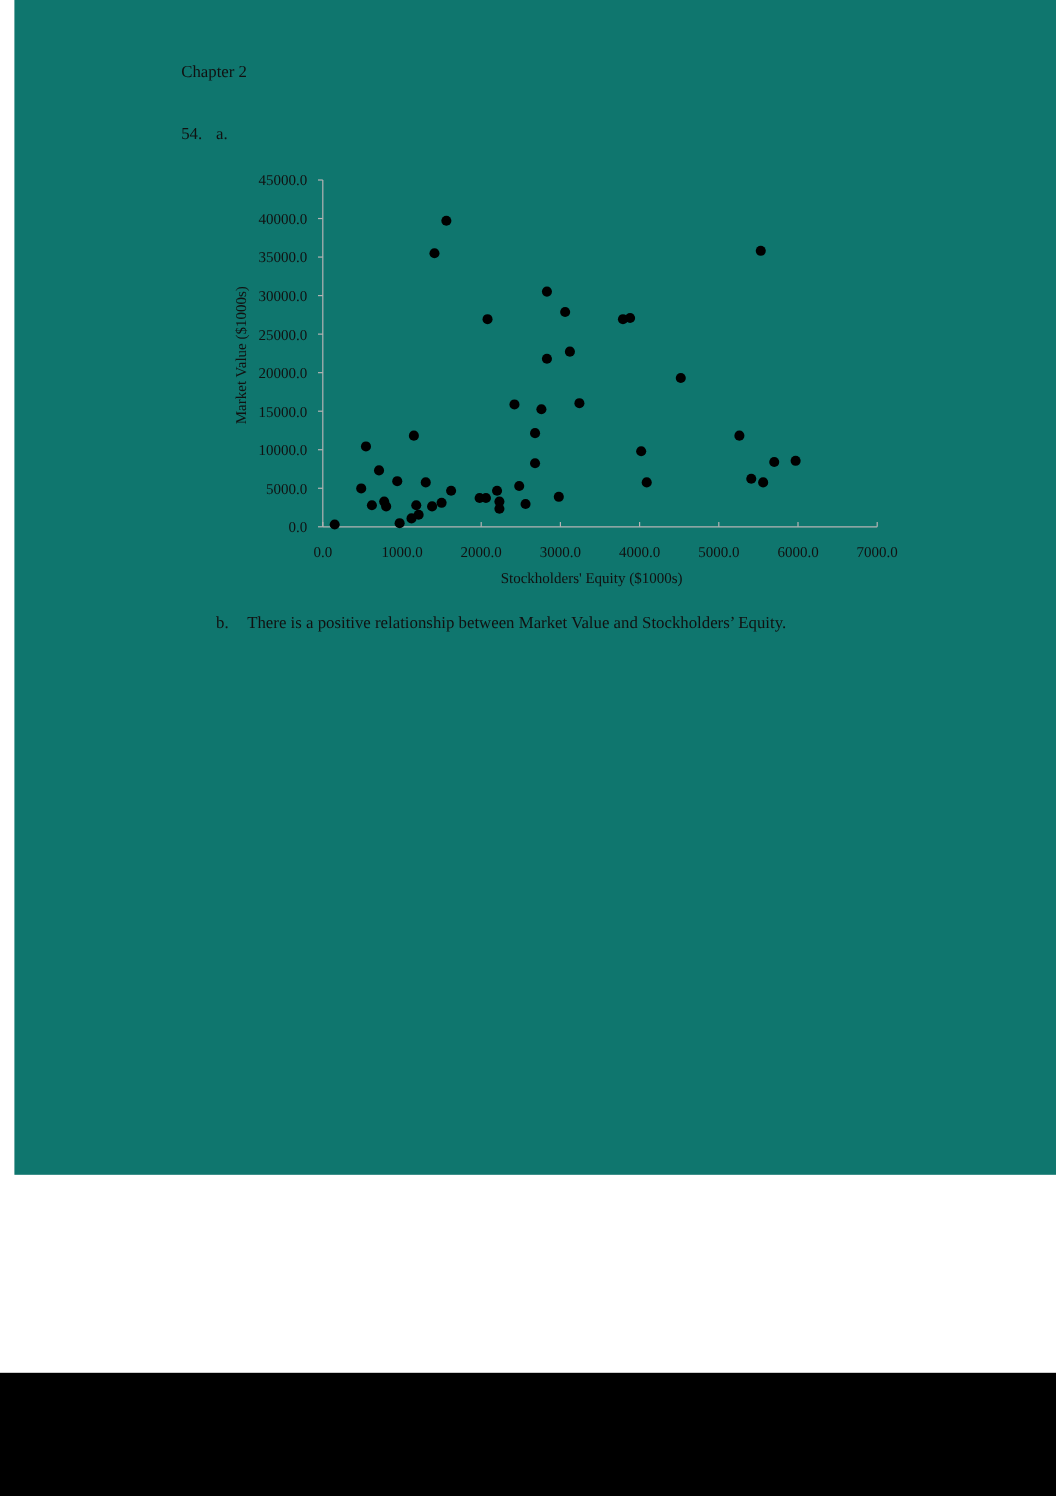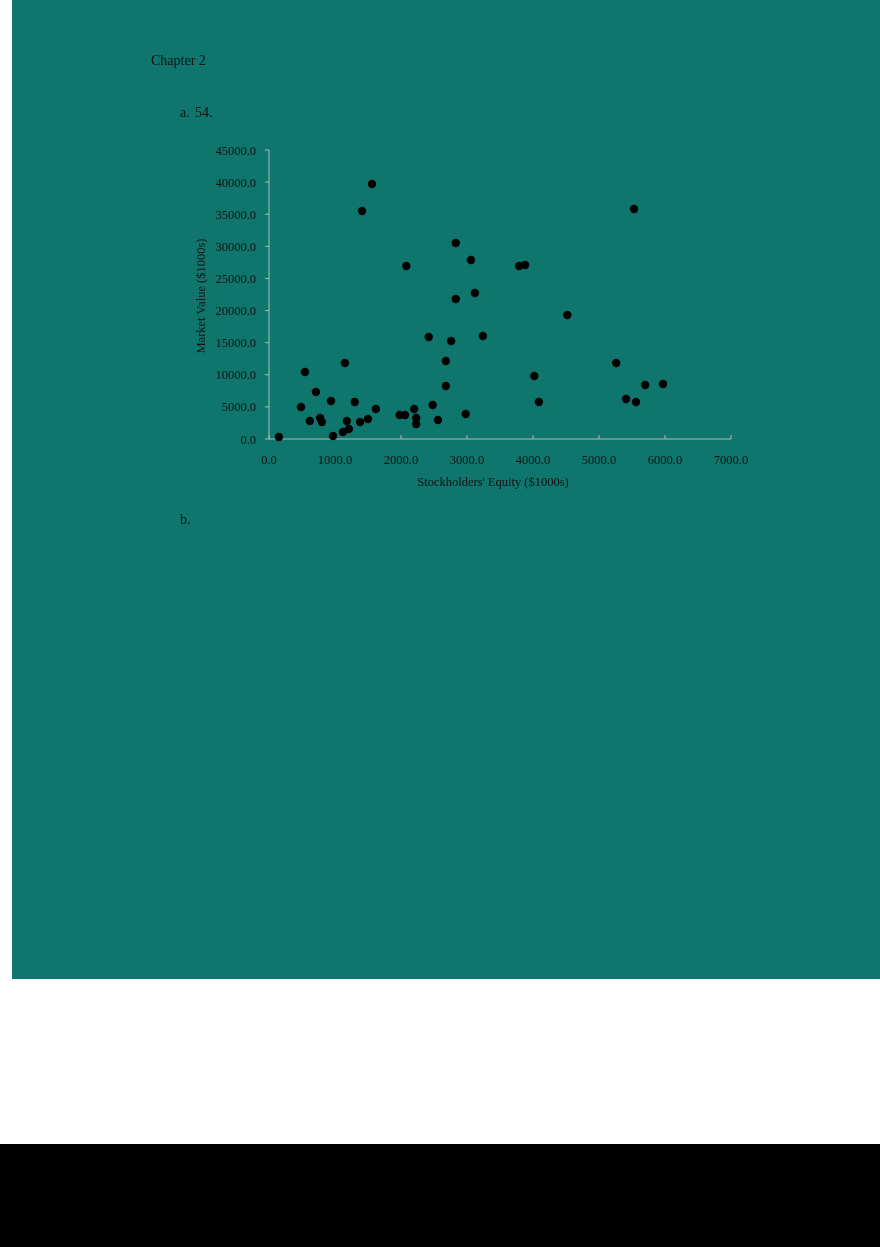--- a/index.html
+++ b/index.html
@@ -4,21 +4,21 @@
 <style>
   html, body { margin: 0; padding: 0; }
   body {
     width: 880px; height: 1247px; background: #ffffff; position: relative; overflow: hidden;
     font-family: "Liberation Serif", serif; color: #111;
   }
   .page { position: absolute; left: 12px; top: 0; width: 880px; height: 979px; background: #0f766e; }
   .black-band { position: absolute; left: 0; top: 1144px; width: 880px; height: 103px; background: #000; }
   .header { position: absolute; left: 139px; top: 53px; font-size: 14px; }
   .qline { position: absolute; top: 105px; font-size: 14px; white-space: nowrap; }
-  .qnum { left: 139px; margin-left: 44px; }
+  .qnum { left: 139px; }
   .qletter-a { left: 168px; }
   .qtext-a { left: 194px; }
   .bline { position: absolute; top: 512px; font-size: 14px; white-space: nowrap; }
   .qletter-b { left: 168px; }
   .qtext-b { left: 194px; }
   .chart { position: absolute; left: 0; top: 0; width: 880px; height: 520px; }
   .tick-label { font-family: "Liberation Serif", serif; font-size: 12.5px; fill: #111; }
   .axis-title { font-family: "Liberation Serif", serif; font-size: 12.5px; fill: #111; }
 </style>
 </head>
@@ -123,15 +123,16 @@
         <circle cx="633.2" cy="384.98911111111113" r="4.2" fill="#000000"></circle>
         <circle cx="651.02" cy="384.02577777777776" r="4.2" fill="#000000"></circle>
         <circle cx="614.06" cy="398.98955555555557" r="4.2" fill="#000000"></circle>
         <circle cx="623.96" cy="402.008" r="4.2" fill="#000000"></circle>
       </g>
     <text id="xlabel" class="axis-title" x="481" y="486" text-anchor="middle">Stockholders' Equity ($1000s)</text>
     <text id="ylabel" class="axis-title" transform="translate(193,296) rotate(-90)" text-anchor="middle">Market Value ($1000s)</text>
   </svg>
 
   <div class="bline qletter-b">b.</div>
+  <div class="bline qtext-b">There is a positive relationship between Market Value and Stockholders’ Equity.</div>
 </div>
 
 <div class="black-band"></div>
 
 </body></html>

